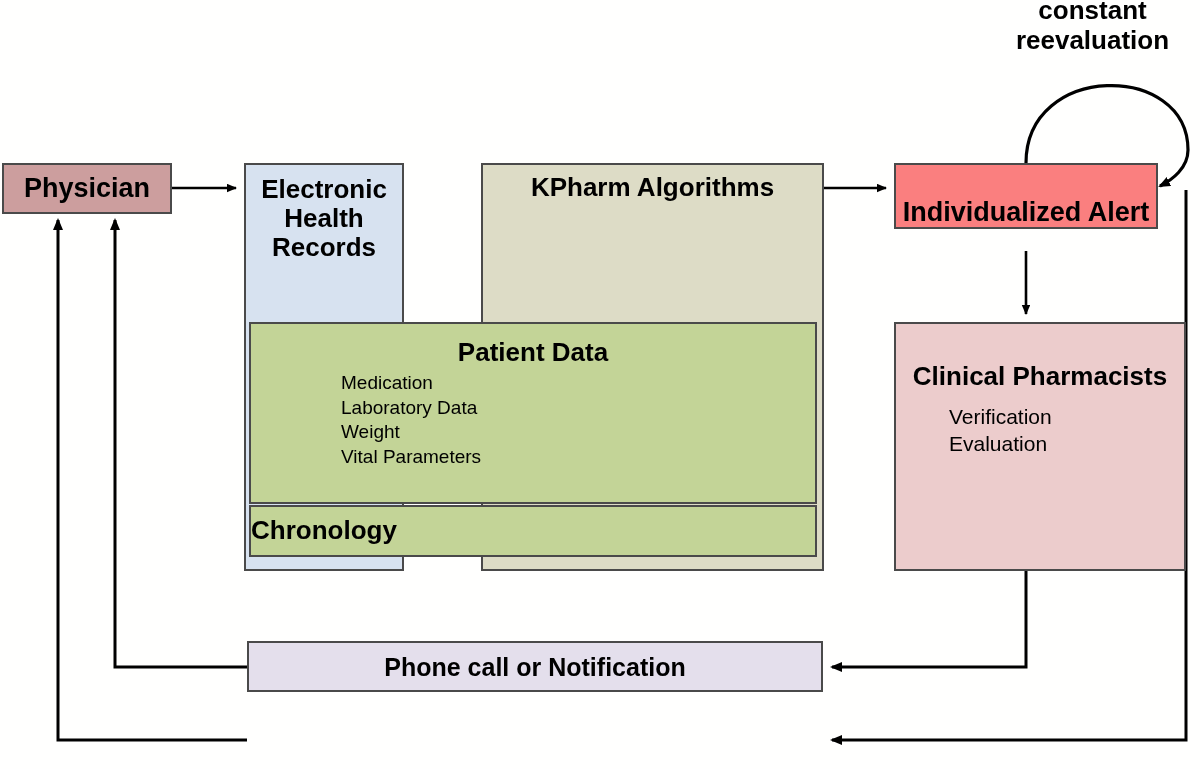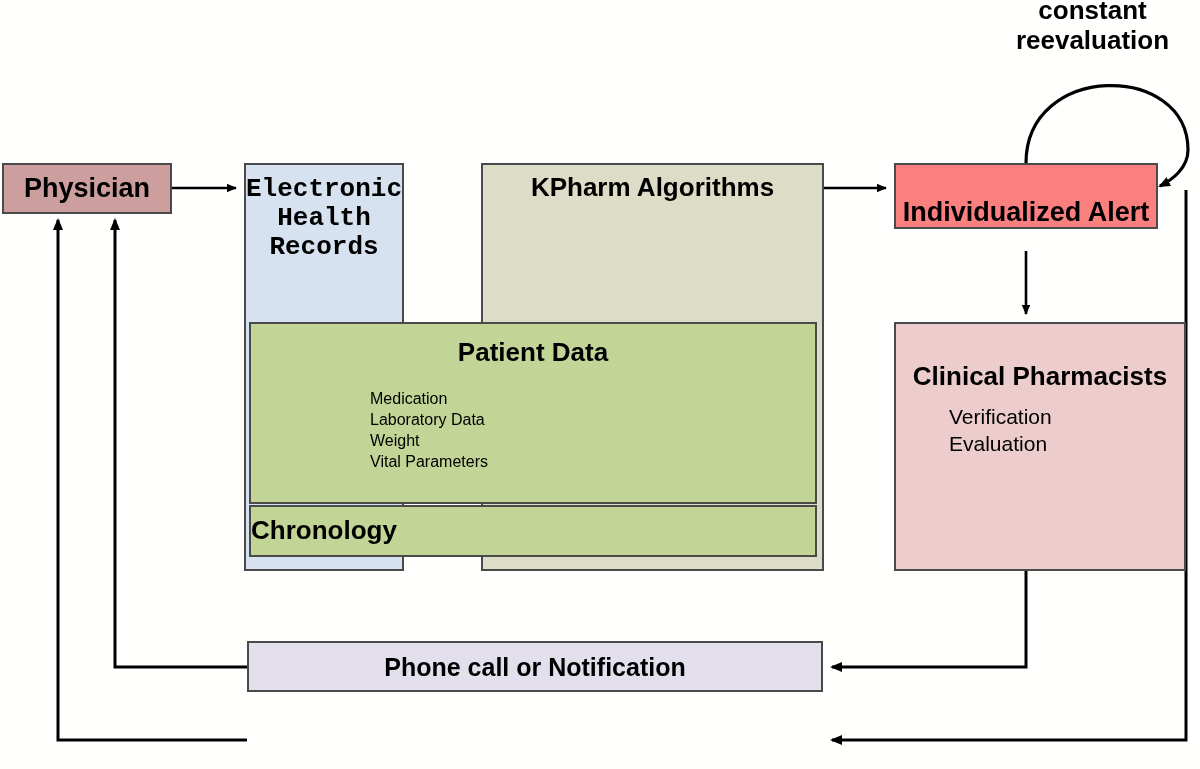--- a/index.html
+++ b/index.html
@@ -12,30 +12,30 @@
   .sublist{font-weight:normal;text-align:left;line-height:1.30;}
   .sublist div{white-space:nowrap;}
 
   
   #physician{left:2px;top:163px;width:170px;height:51px;background:#cc9e9e;
              justify-content:center;align-items:center;}
   #physician .title{font-size:27px;}
 
   #ehr{left:244px;top:163px;width:160px;height:408px;background:#d7e2f0;
        align-items:center;padding-top:10px;}
-  #ehr .title{font-size:26px;font-family:Liberation Mono, monospace;}
+  #ehr .title{font-size:26px;}
 
   #kpharm{left:481px;top:163px;width:343px;height:408px;background:#dddcc6;
           align-items:center;padding-top:8px;}
   #kpharm .title{font-size:26px;}
 
   #patientdata{left:249px;top:322px;width:568px;height:182px;background:#c3d497;
                align-items:center;padding-top:14px;}
   #patientdata .title{font-size:26px;}
-  #patientdata .sublist{font-size:16px;margin-top:22px;width:100%;padding-left:119px;box-sizing:border-box;}
+  #patientdata .sublist{font-size:19px;margin-top:4px;width:100%;padding-left:90px;box-sizing:border-box;}
 
   #chronology{left:249px;top:505px;width:568px;height:52px;background:#c3d497;
               justify-content:center;align-items:flex-start;}
   #chronology .title{font-size:26px;}
 
   #alert{left:894px;top:163px;width:264px;height:66px;background:#fa7f7f;
          justify-content:flex-end;align-items:center;}
   #alert .title{font-size:27px;}
 
   #pharmacists{left:894px;top:322px;width:292px;height:249px;background:#eccccc;

